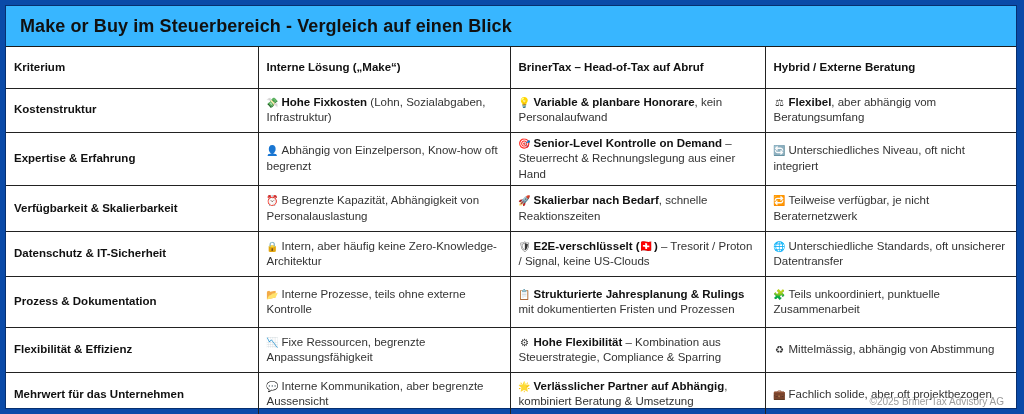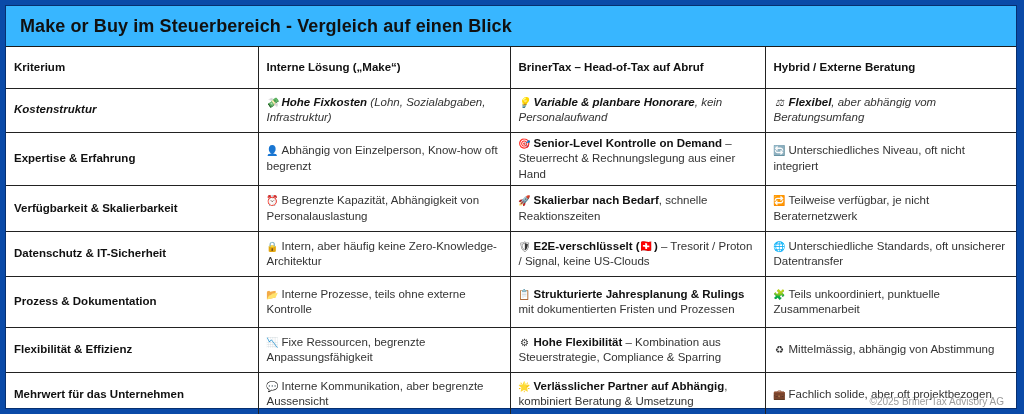--- a/index.html
+++ b/index.html
@@ -52,21 +52,21 @@
         <col style="width:255px">
         <col style="width:251px">
     </colgroup>
     <tbody id="tbody">
       <tr style="height:41px">
         <td class="head">Kriterium</td>
         <td class="head">Interne Lösung („Make“)</td>
         <td class="head">BrinerTax – Head-of-Tax auf Abruf</td>
         <td class="head">Hybrid / Externe Beratung</td>
       </tr>
-    <tr style="height: 44px; font-style: italic;">
+    <tr style="height: 44px;">
           <td class="crit">Kostenstruktur</td>
           <td><span class="ic">💸</span><span class="b">Hohe Fixkosten</span><span> (Lohn, Sozialabgaben, Infrastruktur)</span></td>
           <td><span class="ic">💡</span><span class="b">Variable &amp; planbare Honorare</span><span>, kein Personalaufwand</span></td>
           <td><span class="ic">⚖</span><span class="b">Flexibel</span><span>, aber abhängig vom Beratungsumfang</span></td>
         </tr>
         <tr style="height: 48px;">
           <td class="crit">Expertise &amp; Erfahrung</td>
           <td><span class="ic">👤</span><span class="b"></span><span>Abhängig von Einzelperson, Know-how oft begrenzt</span></td>
           <td><span class="ic">🎯</span><span class="b">Senior-Level Kontrolle on Demand</span><span> – Steuerrecht &amp; Rechnungslegung aus einer Hand</span></td>
           <td><span class="ic">🔄</span><span class="b"></span><span>Unterschiedliches Niveau, oft nicht integriert</span></td>

